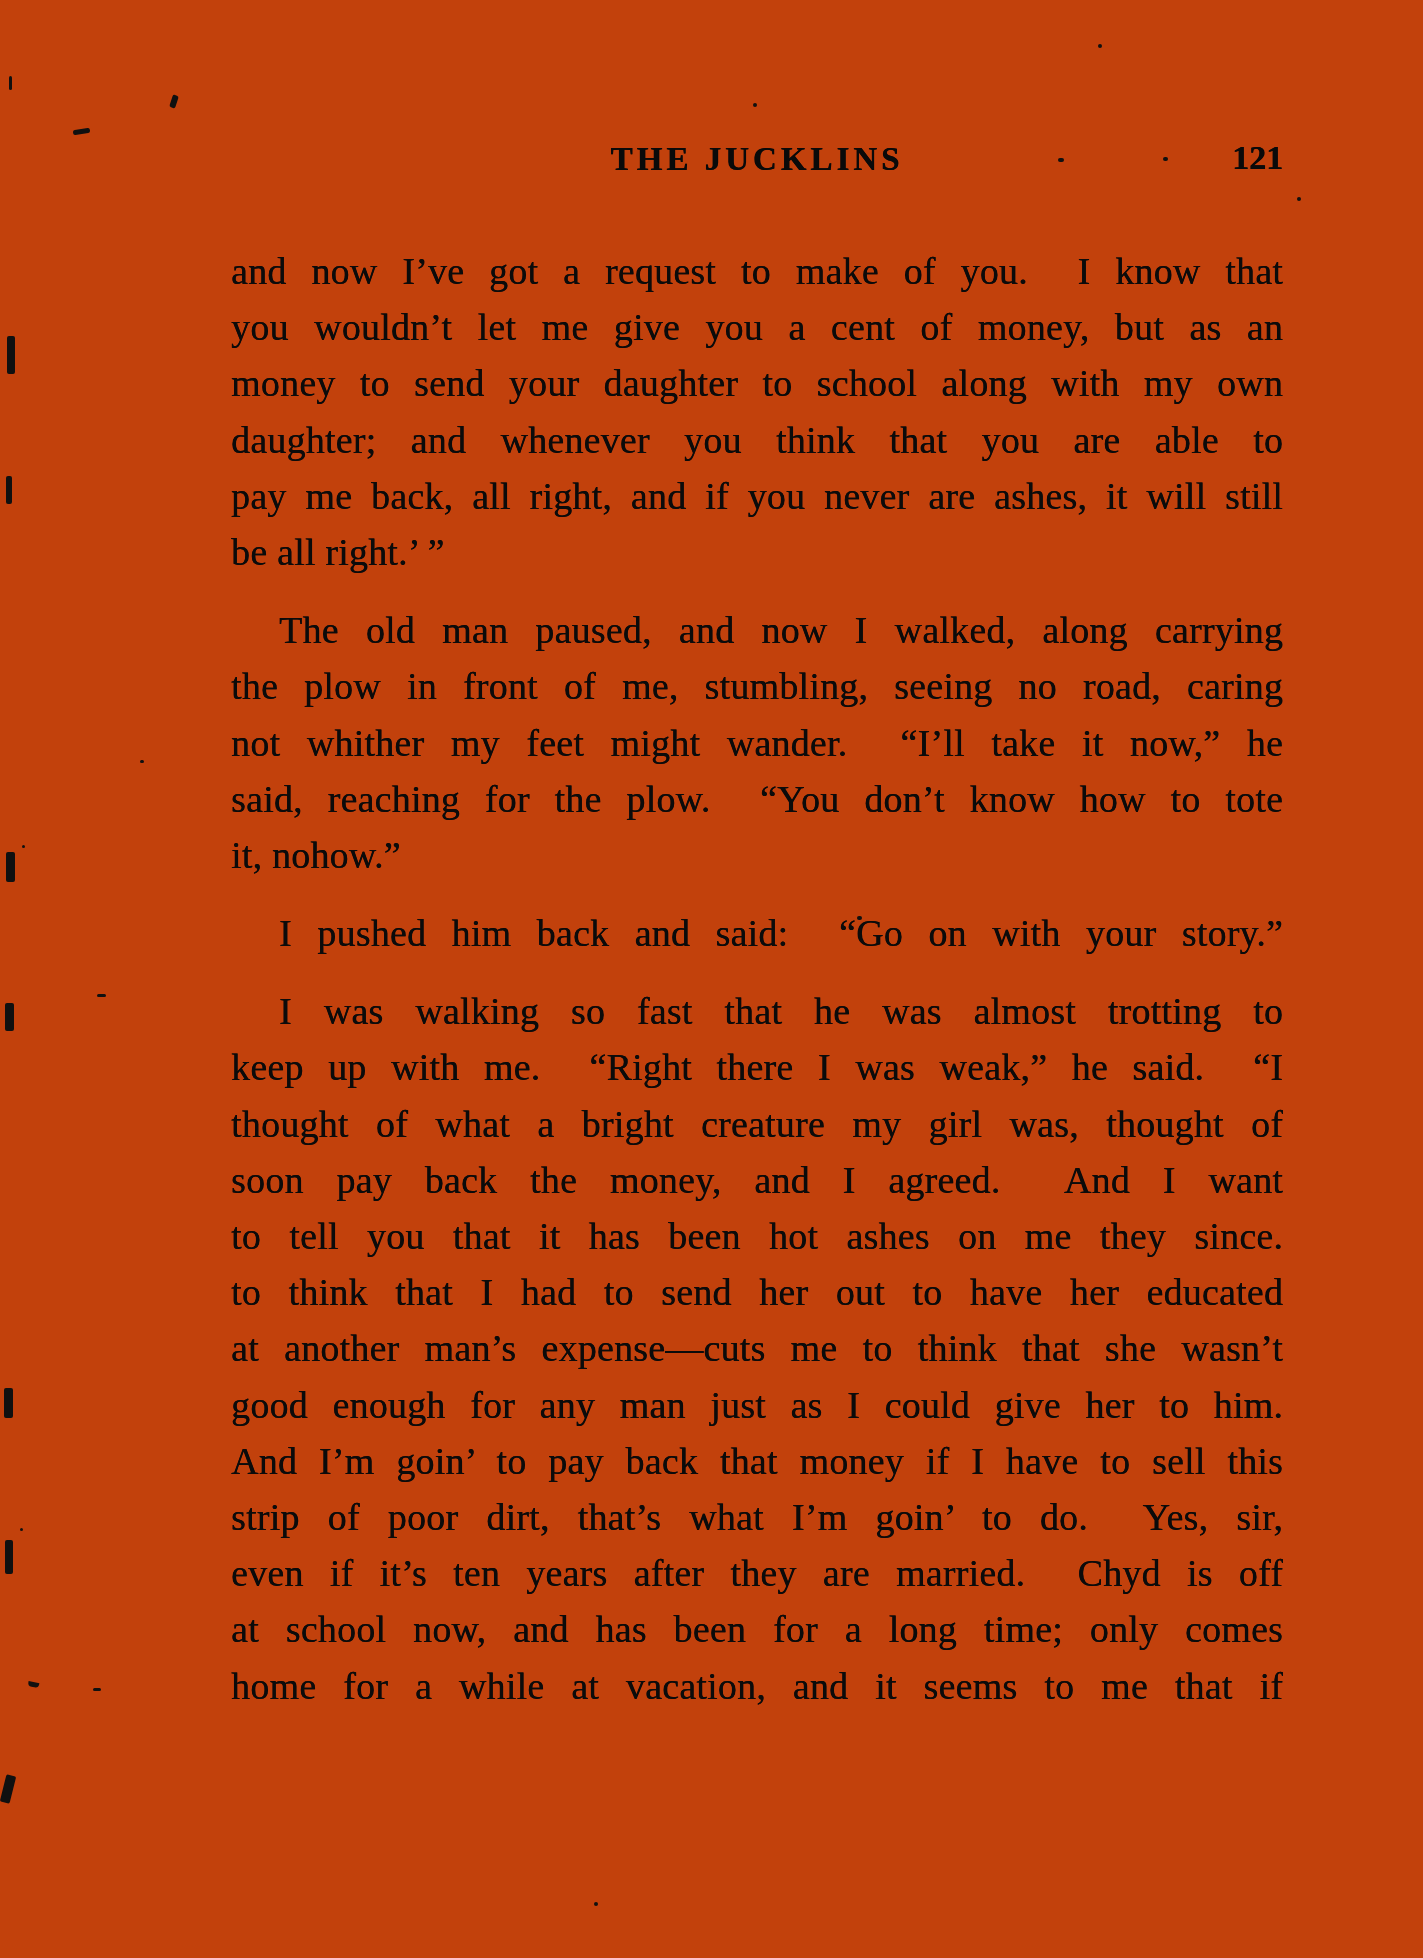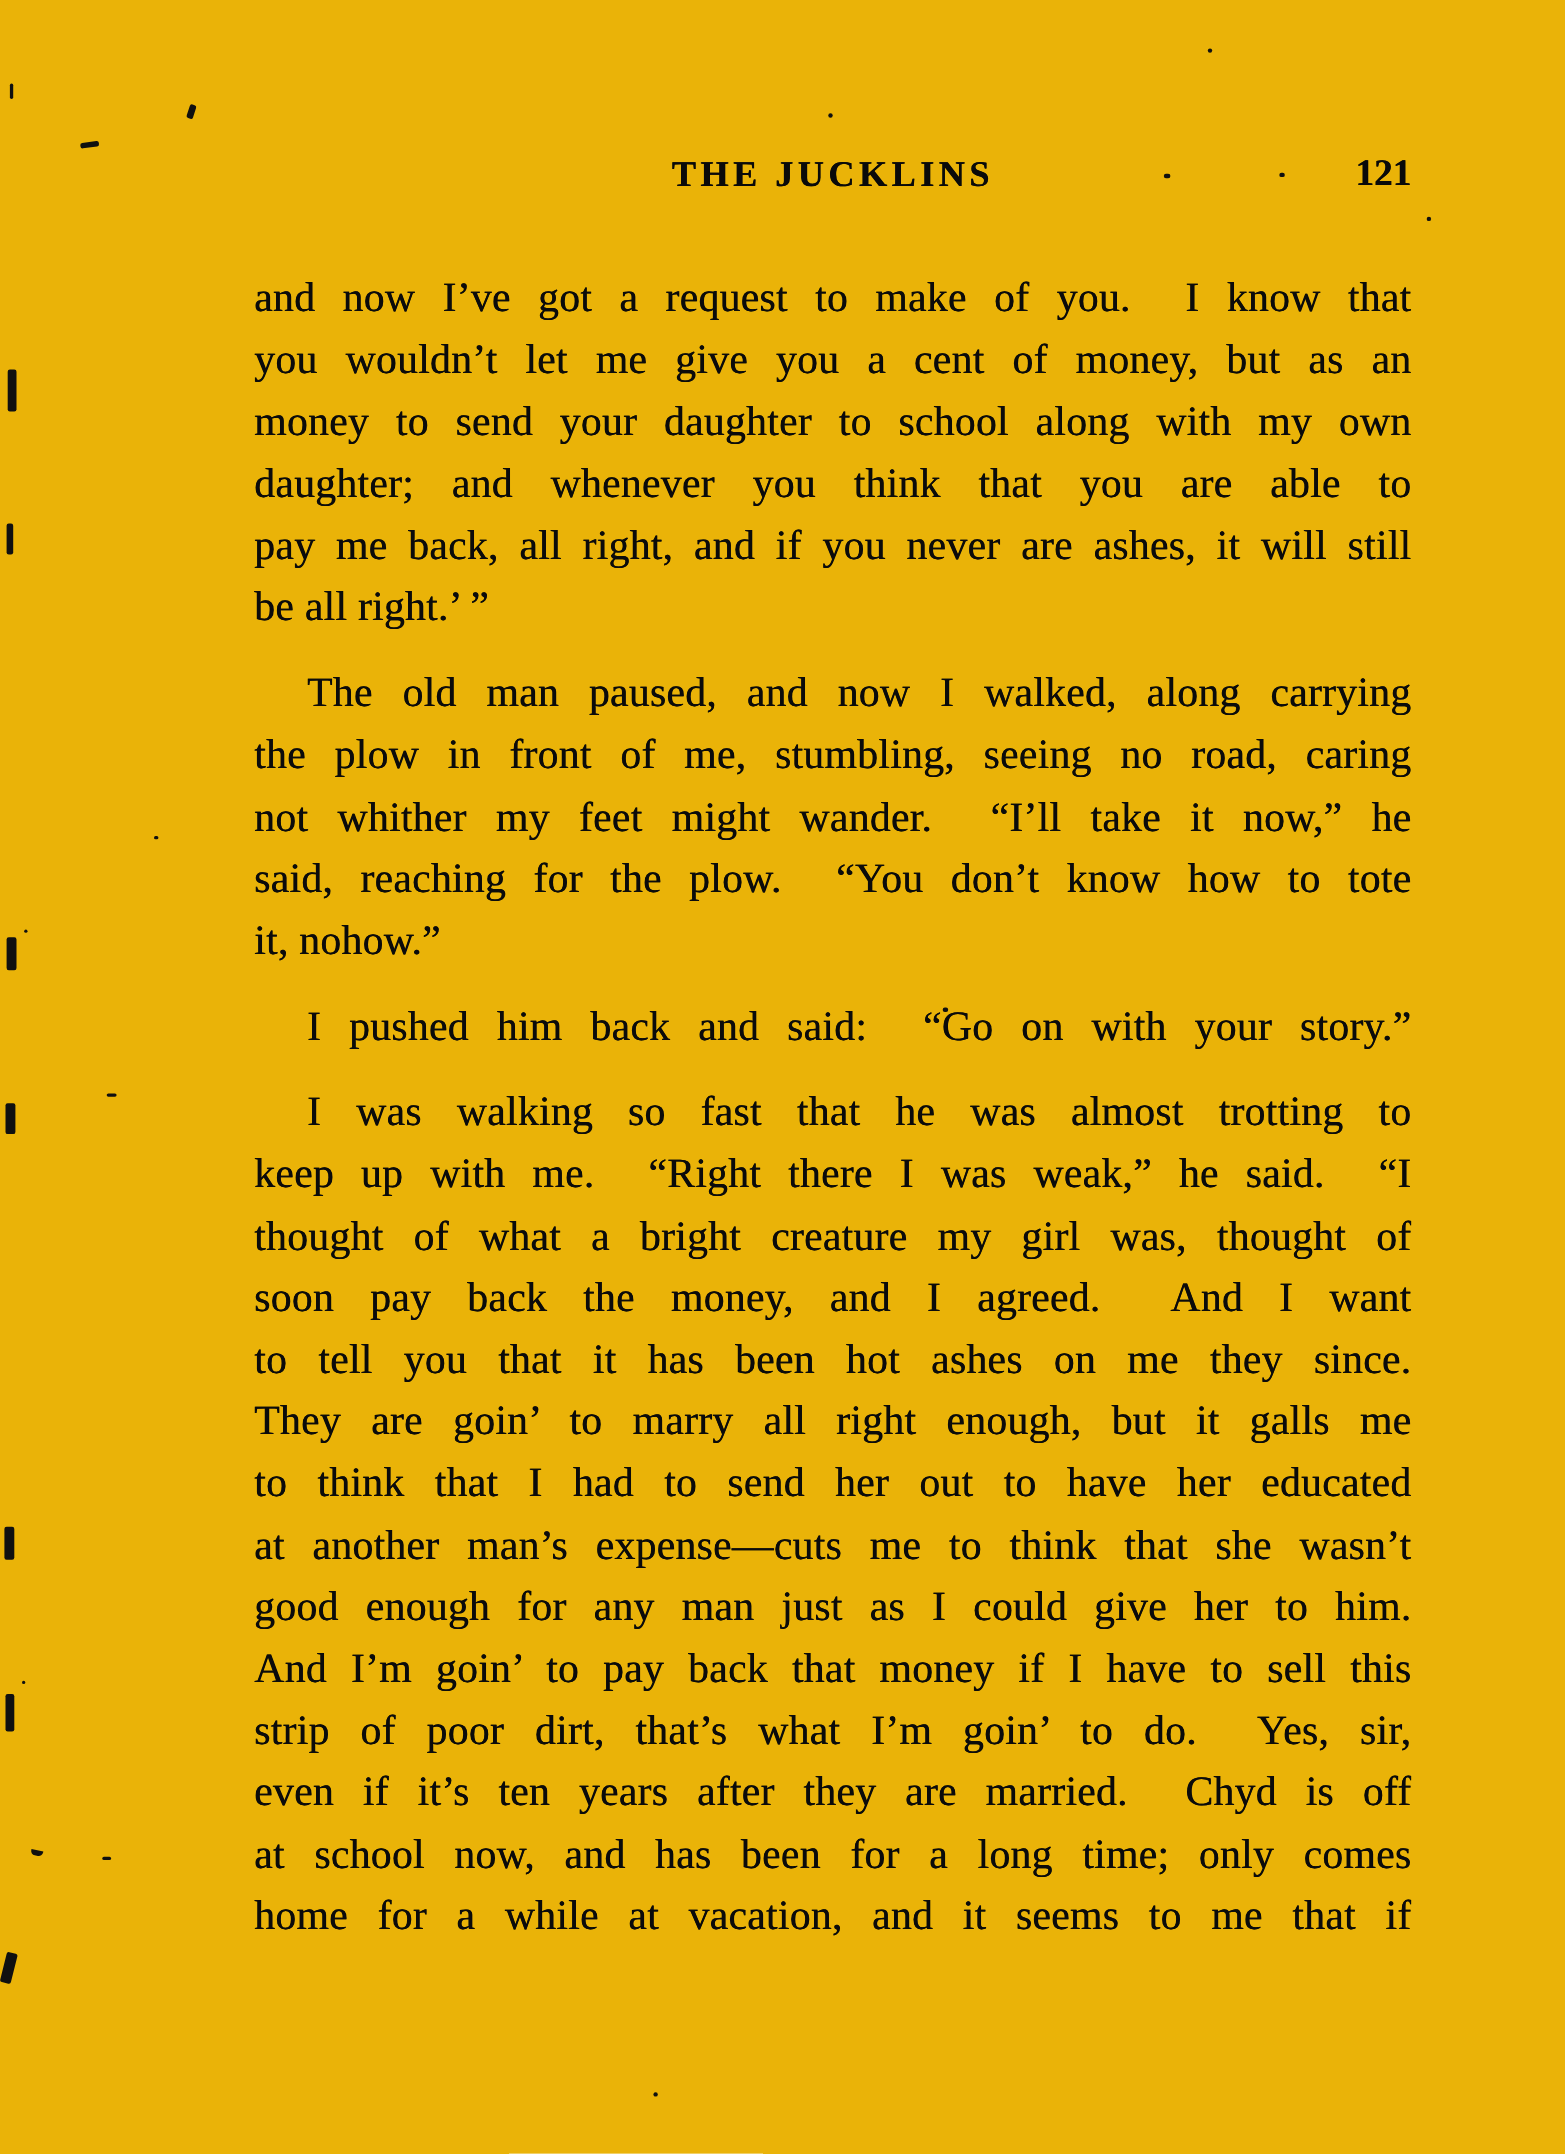--- a/index.html
+++ b/index.html
@@ -4,21 +4,21 @@
 <style>
   html, body {
     margin: 0;
     padding: 0;
     background: #ffffff;
   }
   .page {
     position: relative;
     width: 1423px;
     height: 1958px;
-    background: #eab308;
+    background: #c2410c;
     overflow: hidden;
     font-family: "Liberation Serif", "DejaVu Serif", serif;
     color: #0b0b0b;
   }
   
   .page-header {
     position: absolute;
     left: 231px;
     top: 141px;
     width: 1052px;
@@ -96,21 +96,20 @@
     <div class="line">the plow in front of me, stumbling, seeing no road, caring</div>
     <div class="line">not whither my feet might wander.  “I’ll take it now,” he</div>
     <div class="line">said, reaching for the plow.  “You don’t know how to tote</div>
     <div class="line endline">it, nohow.”</div>
     <div class="line indent">I pushed him back and said:  “Go on with your story.”</div>
     <div class="line indent">I was walking so fast that he was almost trotting to</div>
     <div class="line">keep up with me.  “Right there I was weak,” he said.  “I</div>
     <div class="line">thought of what a bright creature my girl was, thought of</div>
     <div class="line">soon pay back the money, and I agreed.  And I want</div>
     <div class="line">to tell you that it has been hot ashes on me they since.</div>
-    <div class="line">They are goin’ to marry all right enough, but it galls me</div>
     <div class="line">to think that I had to send her out to have her educated</div>
     <div class="line">at another man’s expense—cuts me to think that she wasn’t</div>
     <div class="line">good enough for any man just as I could give her to him.</div>
     <div class="line">And I’m goin’ to pay back that money if I have to sell this</div>
     <div class="line">strip of poor dirt, that’s what I’m goin’ to do.  Yes, sir,</div>
     <div class="line">even if it’s ten years after they are married.  Chyd is off</div>
     <div class="line">at school now, and has been for a long time; only comes</div>
     <div class="line">home for a while at vacation, and it seems to me that if</div>
   </main>
 

